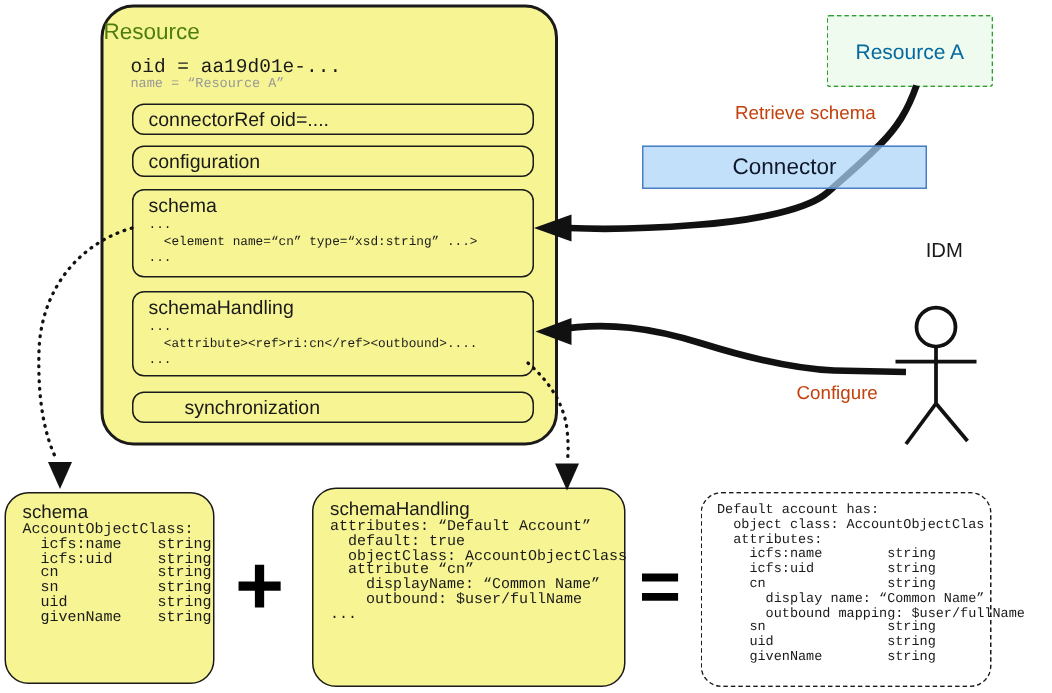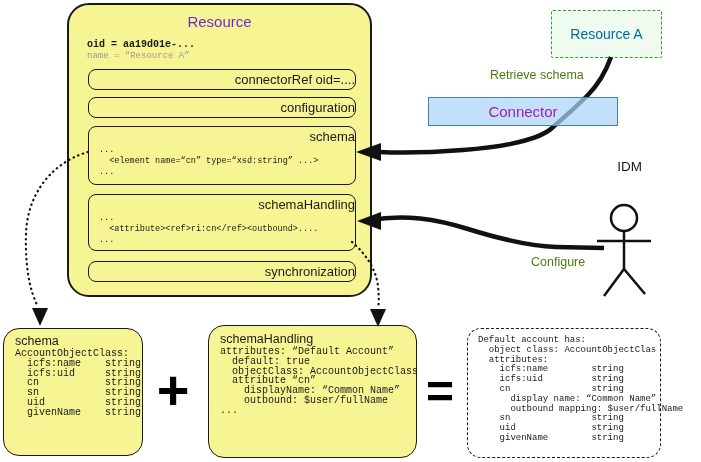--- a/index.html
+++ b/index.html
@@ -7,58 +7,58 @@
   .stage{
     position:relative;width:701px;height:462px;background:#ffffff;overflow:hidden;
     font-family:"Liberation Sans",sans-serif;color:#1a1a1a;
   }
   
   .resource-panel{
     position:absolute;left:67px;top:3px;width:305px;height:294px;
     background:#f7f593;border:2px solid #1a1a1a;border-radius:22px;
   }
   .resource-title{
-    position:absolute;left:0;top:8px;width:100%;text-align:center;
-    font-size:15px;color:#6d28d9;
+    position:absolute;left:0;top:8px;width:100%;text-align:left;
+    font-size:15px;color:#4d7c0f;
   }
   .oid-line{
     position:absolute;left:18px;top:34px;
-    font-family:"Liberation Mono",monospace;font-size:10px;font-weight:bold;
+    font-family:"Liberation Mono",monospace;font-size:13px;font-weight:normal;
     line-height:11px;white-space:pre;color:#1a1a1a;
   }
   .name-line{
     position:absolute;left:18px;top:46px;
     font-family:"Liberation Mono",monospace;font-size:9px;line-height:11px;
     white-space:pre;color:#999999;
   }
   .section-box{
     position:absolute;left:19px;width:268px;
     background:#f7f593;border:1.5px solid #1a1a1a;border-radius:8px;
   }
-  .section-label{font-size:13px;line-height:19px;padding-left:10px;white-space:nowrap;text-align:right;}
+  .section-label{font-size:13px;line-height:19px;padding-left:10px;white-space:nowrap;}
   .section-code{
     font-family:"Liberation Mono",monospace;font-size:8.5px;line-height:11px;
     white-space:pre;padding-left:10px;color:#1a1a1a;
   }
   
   .resource-a{
     position:absolute;left:551px;top:10px;width:111px;height:48px;
     background:#eefbee;border:1.5px dashed #2f9e2f;border-radius:2px;
     display:flex;align-items:center;justify-content:center;
     font-size:14px;color:#0369a1;
   }
   
   .connector{
     position:absolute;left:428px;top:97px;width:190px;height:29px;
     background:rgba(170,212,247,0.72);border:1.5px solid #4a7ec2;
     display:flex;align-items:center;justify-content:center;
-    font-size:15px;color:#a21caf;z-index:3;
-  }
-  
-  .free-label{position:absolute;font-size:12.5px;color:#4d7c0f;white-space:nowrap;z-index:5;}
+    font-size:15px;color:#0f172a;z-index:3;
+  }
+  
+  .free-label{position:absolute;font-size:12.5px;color:#c2410c;white-space:nowrap;z-index:5;}
   .actor-name{
     position:absolute;left:577px;top:159px;width:105px;text-align:center;
     font-size:13.5px;line-height:15px;color:#1a1a1a;z-index:5;
   }
   
   .bottom-yellow{
     position:absolute;background:#f7f593;border:1.7px solid #1a1a1a;border-radius:16px;
   }
   .bottom-title{font-size:12.5px;line-height:16px;padding:4px 0 0 11px;}
   .bottom-code{

